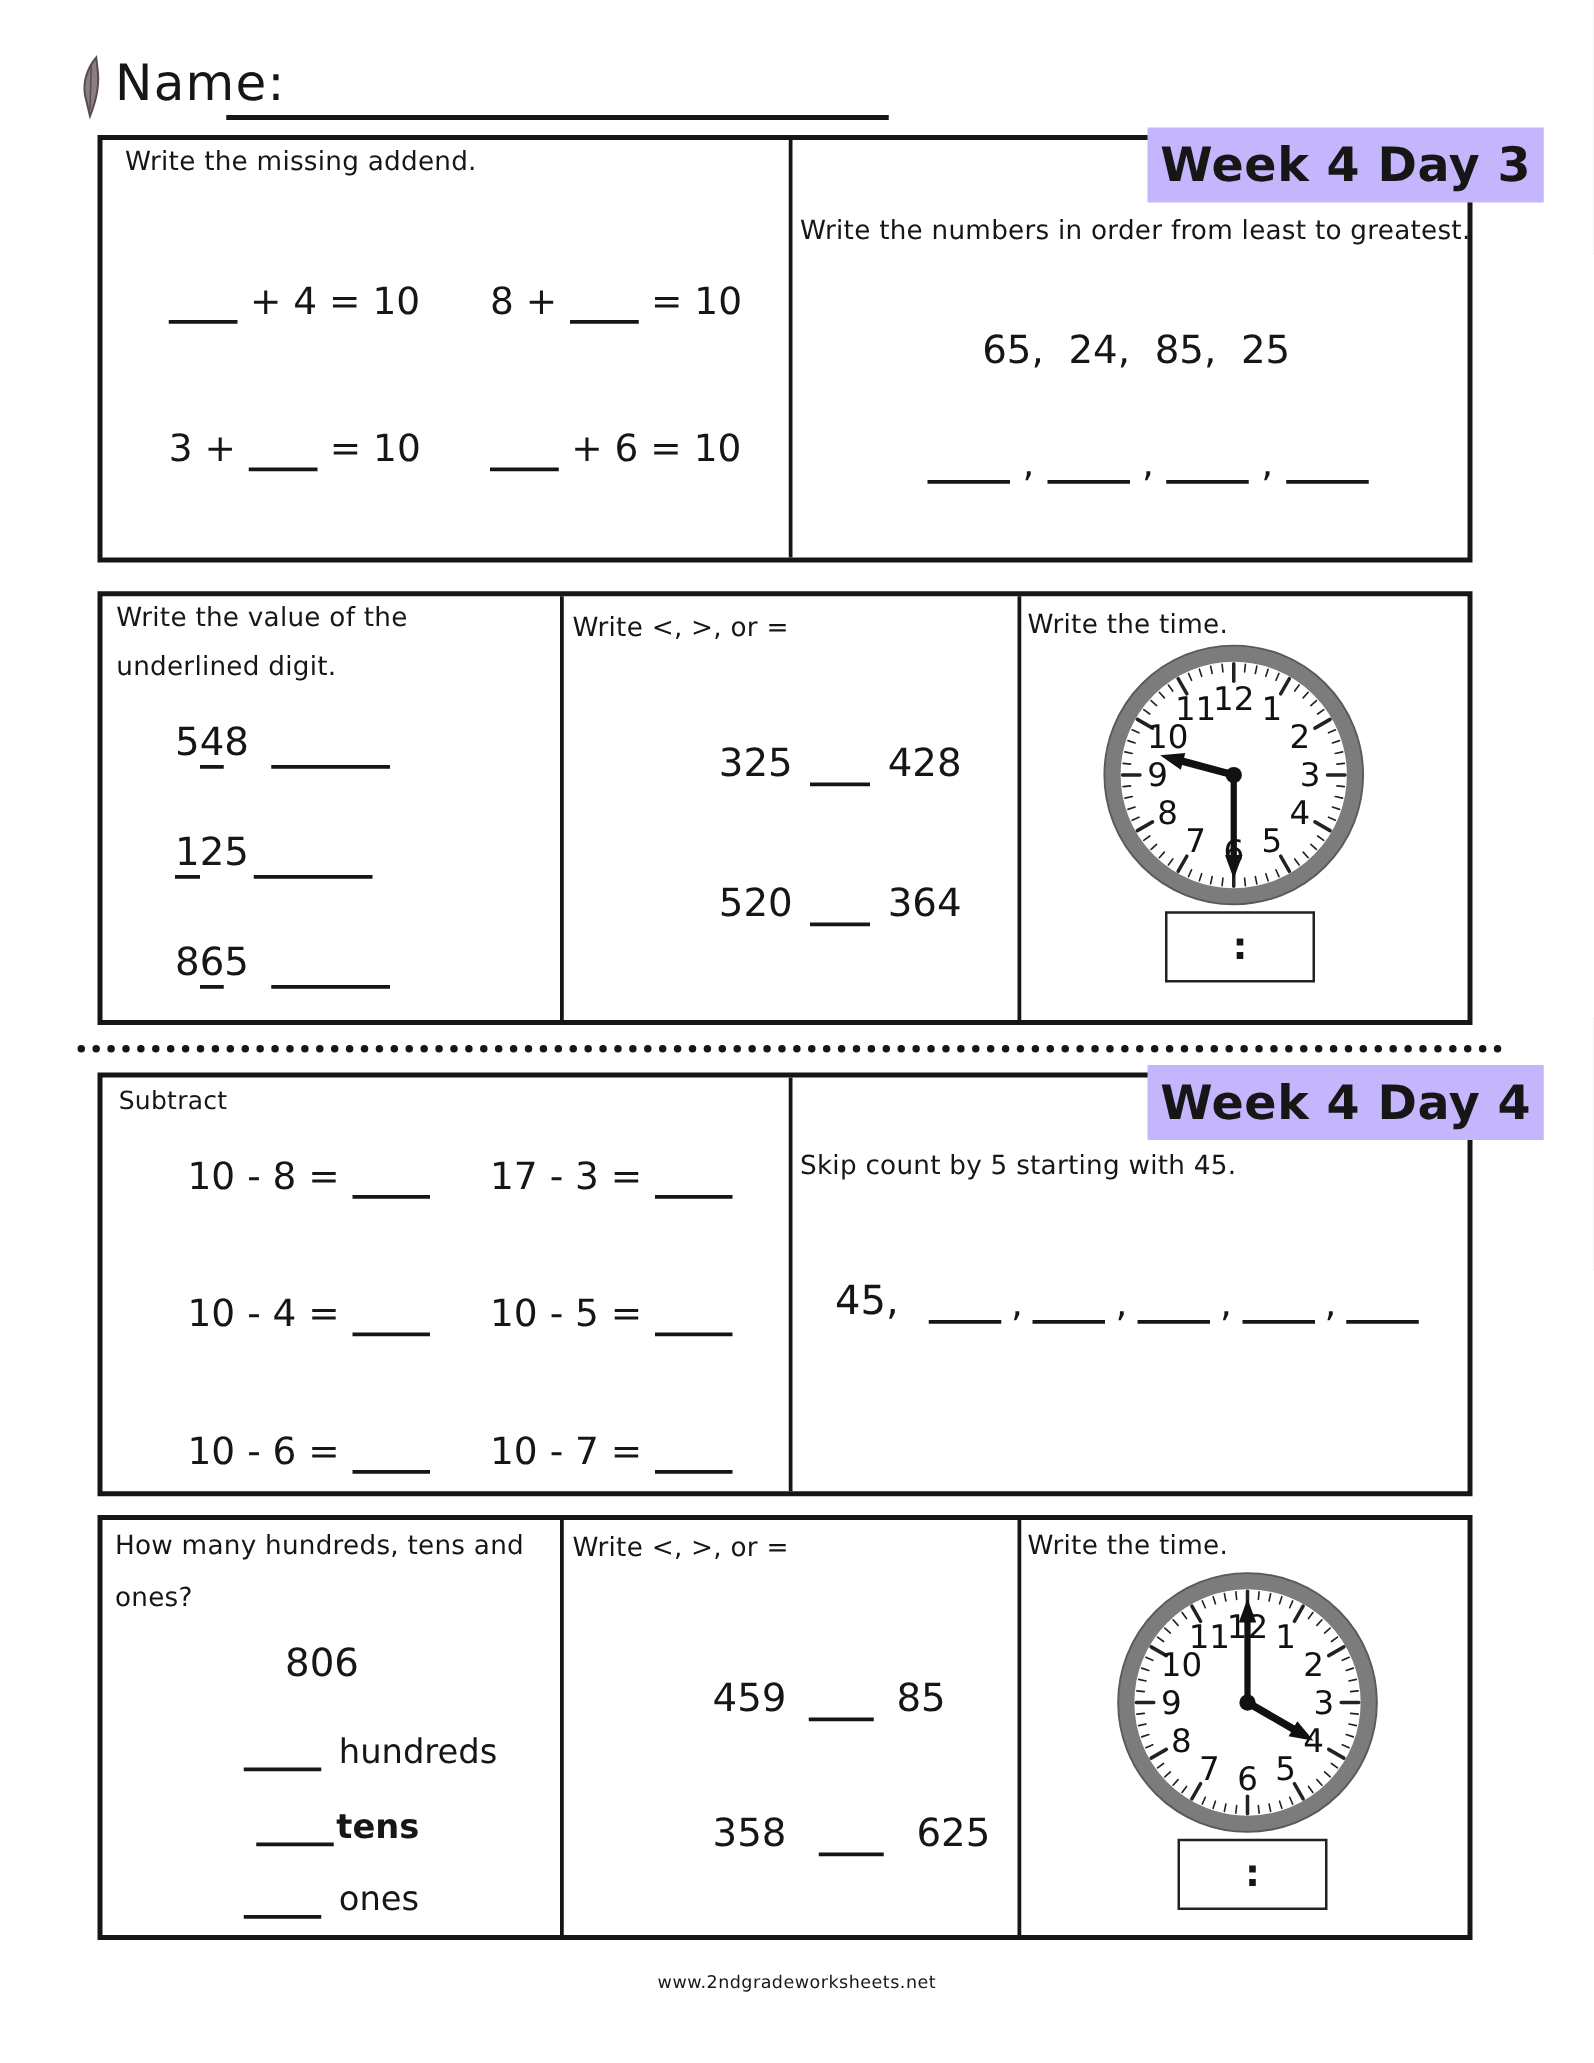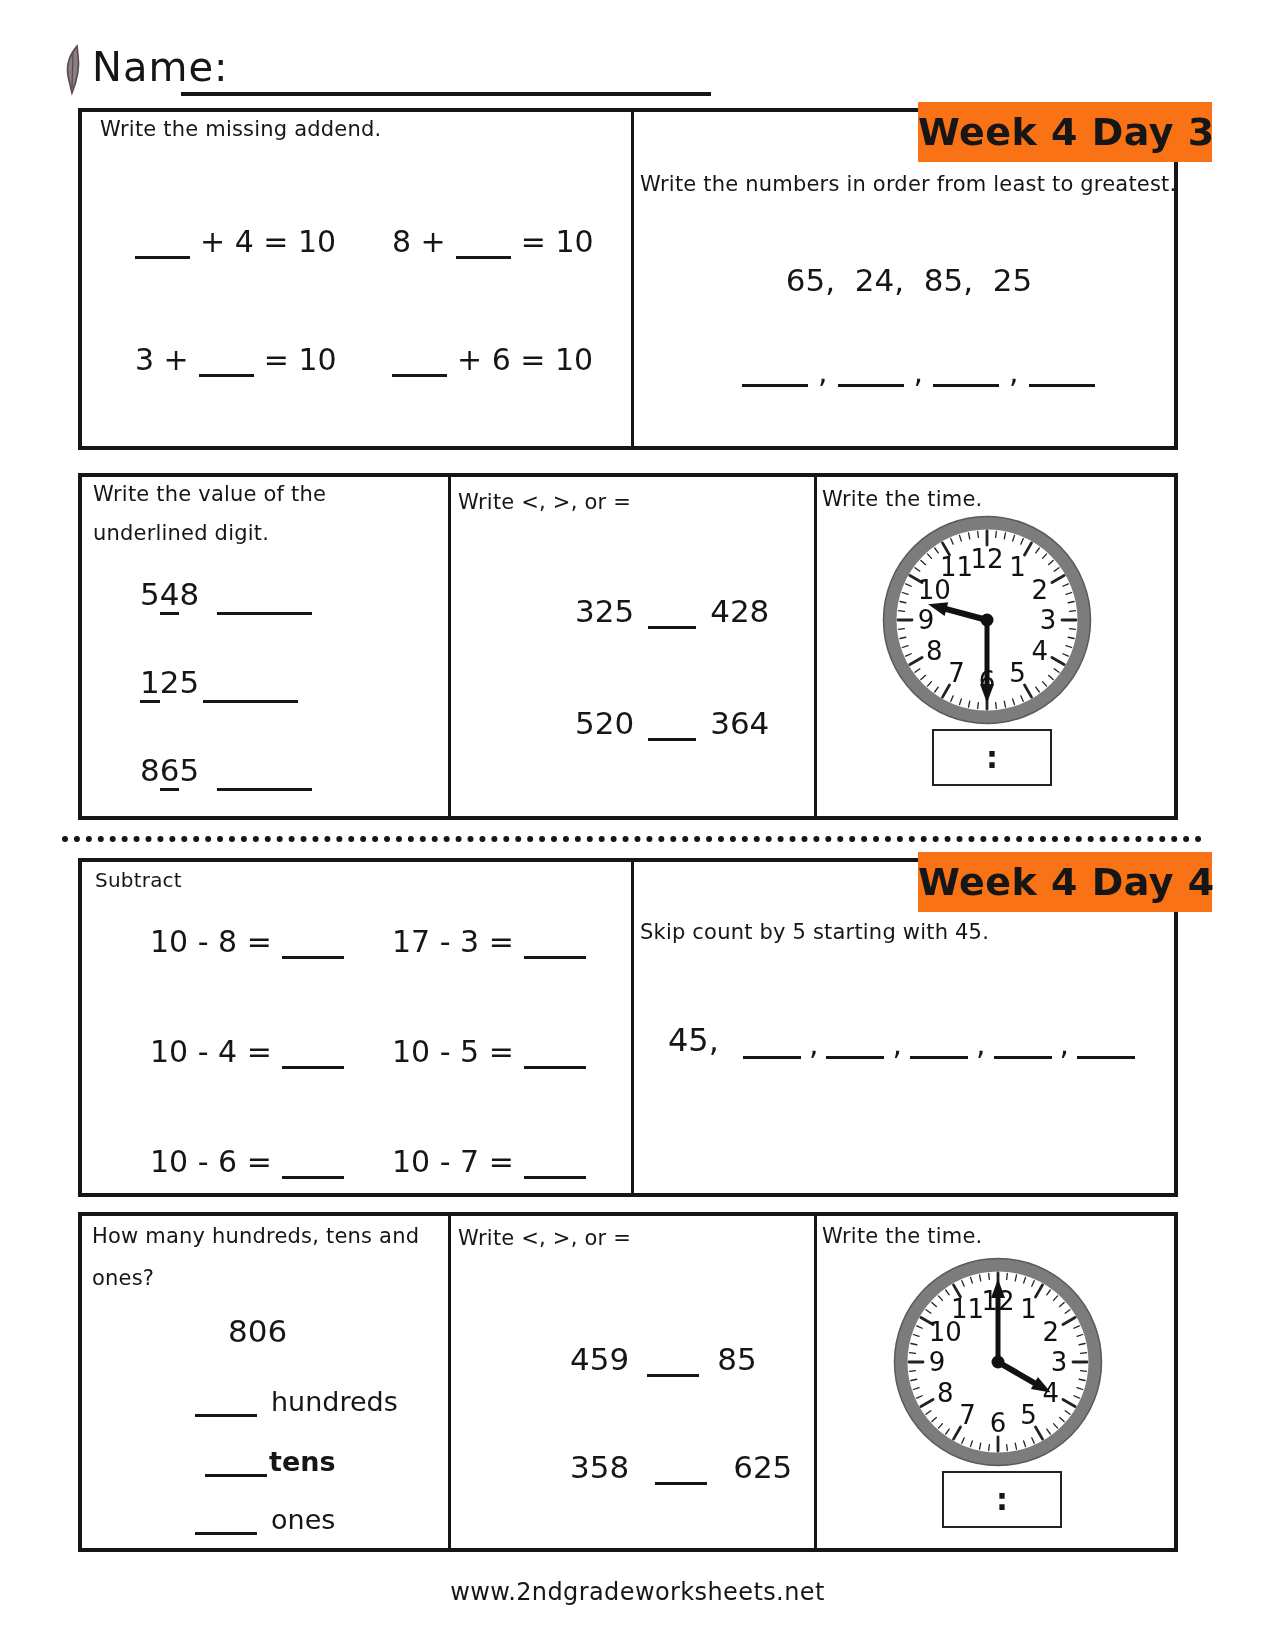--- a/index.html
+++ b/index.html
@@ -13,34 +13,34 @@
   .vdiv{position:absolute;top:0;bottom:0;width:3px;background:#161616;}
   .prompt{position:absolute;font-size:21px;letter-spacing:.2px;white-space:nowrap;}
   .eq{position:absolute;display:flex;align-items:flex-end;gap:10px;font-size:30px;white-space:nowrap;}
   .eq .t:empty{display:none;}
   .blank{display:inline-block;height:36px;border-bottom:3px solid #161616;}
   .w48{width:48px;} .w52{width:52px;} .w55{width:55px;} .w58{width:58px;}
   .w62{width:62px;} .w66{width:66px;} .w95{width:95px;}
   .sep{font-size:30px;line-height:1;}
   .blanks-inline{display:flex;align-items:flex-end;gap:8px;}
   .band{
-    position:absolute;left:918px;width:294px;height:60px;background:#f97316;
+    position:absolute;left:918px;width:317px;height:60px;background:#c4b5fd;
     font-size:38px;font-weight:bold;text-align:center;line-height:60px;z-index:6;
     letter-spacing:.5px;white-space:nowrap;
   }
   .dotted{position:absolute;left:62px;top:836px;width:1140px;height:0;border-top:6px dotted #161616;}
   .u{display:inline-block;border-bottom:3px solid #161616;padding-bottom:1px;line-height:1.1;}
   .num{display:inline-block;line-height:1.1;}
   .timebox{
     position:absolute;width:116px;height:53px;border:2px solid #222;background:#fff;
     display:flex;align-items:center;justify-content:center;font-size:30px;font-weight:bold;
   }
   .name-label{position:absolute;left:92px;top:44px;font-size:40px;letter-spacing:1px;}
   .name-line{position:absolute;left:181px;top:92px;width:530px;height:4px;background:#161616;}
-  .footer{position:absolute;left:0;top:1578px;width:1275px;text-align:center;font-size:24px;letter-spacing:.4px;}
+  .footer{position:absolute;left:0;top:1578px;width:1275px;text-align:center;font-size:14px;letter-spacing:.4px;}
   .pre{white-space:pre;}
   .lbl{font-size:27px;}
   svg text{font-family:"DejaVu Sans","Liberation Sans",sans-serif;}
 </style>
 </head>
 <body>
 
 <div id="page">
 
   <span class="abs" style="left:62px;top:44px;">

